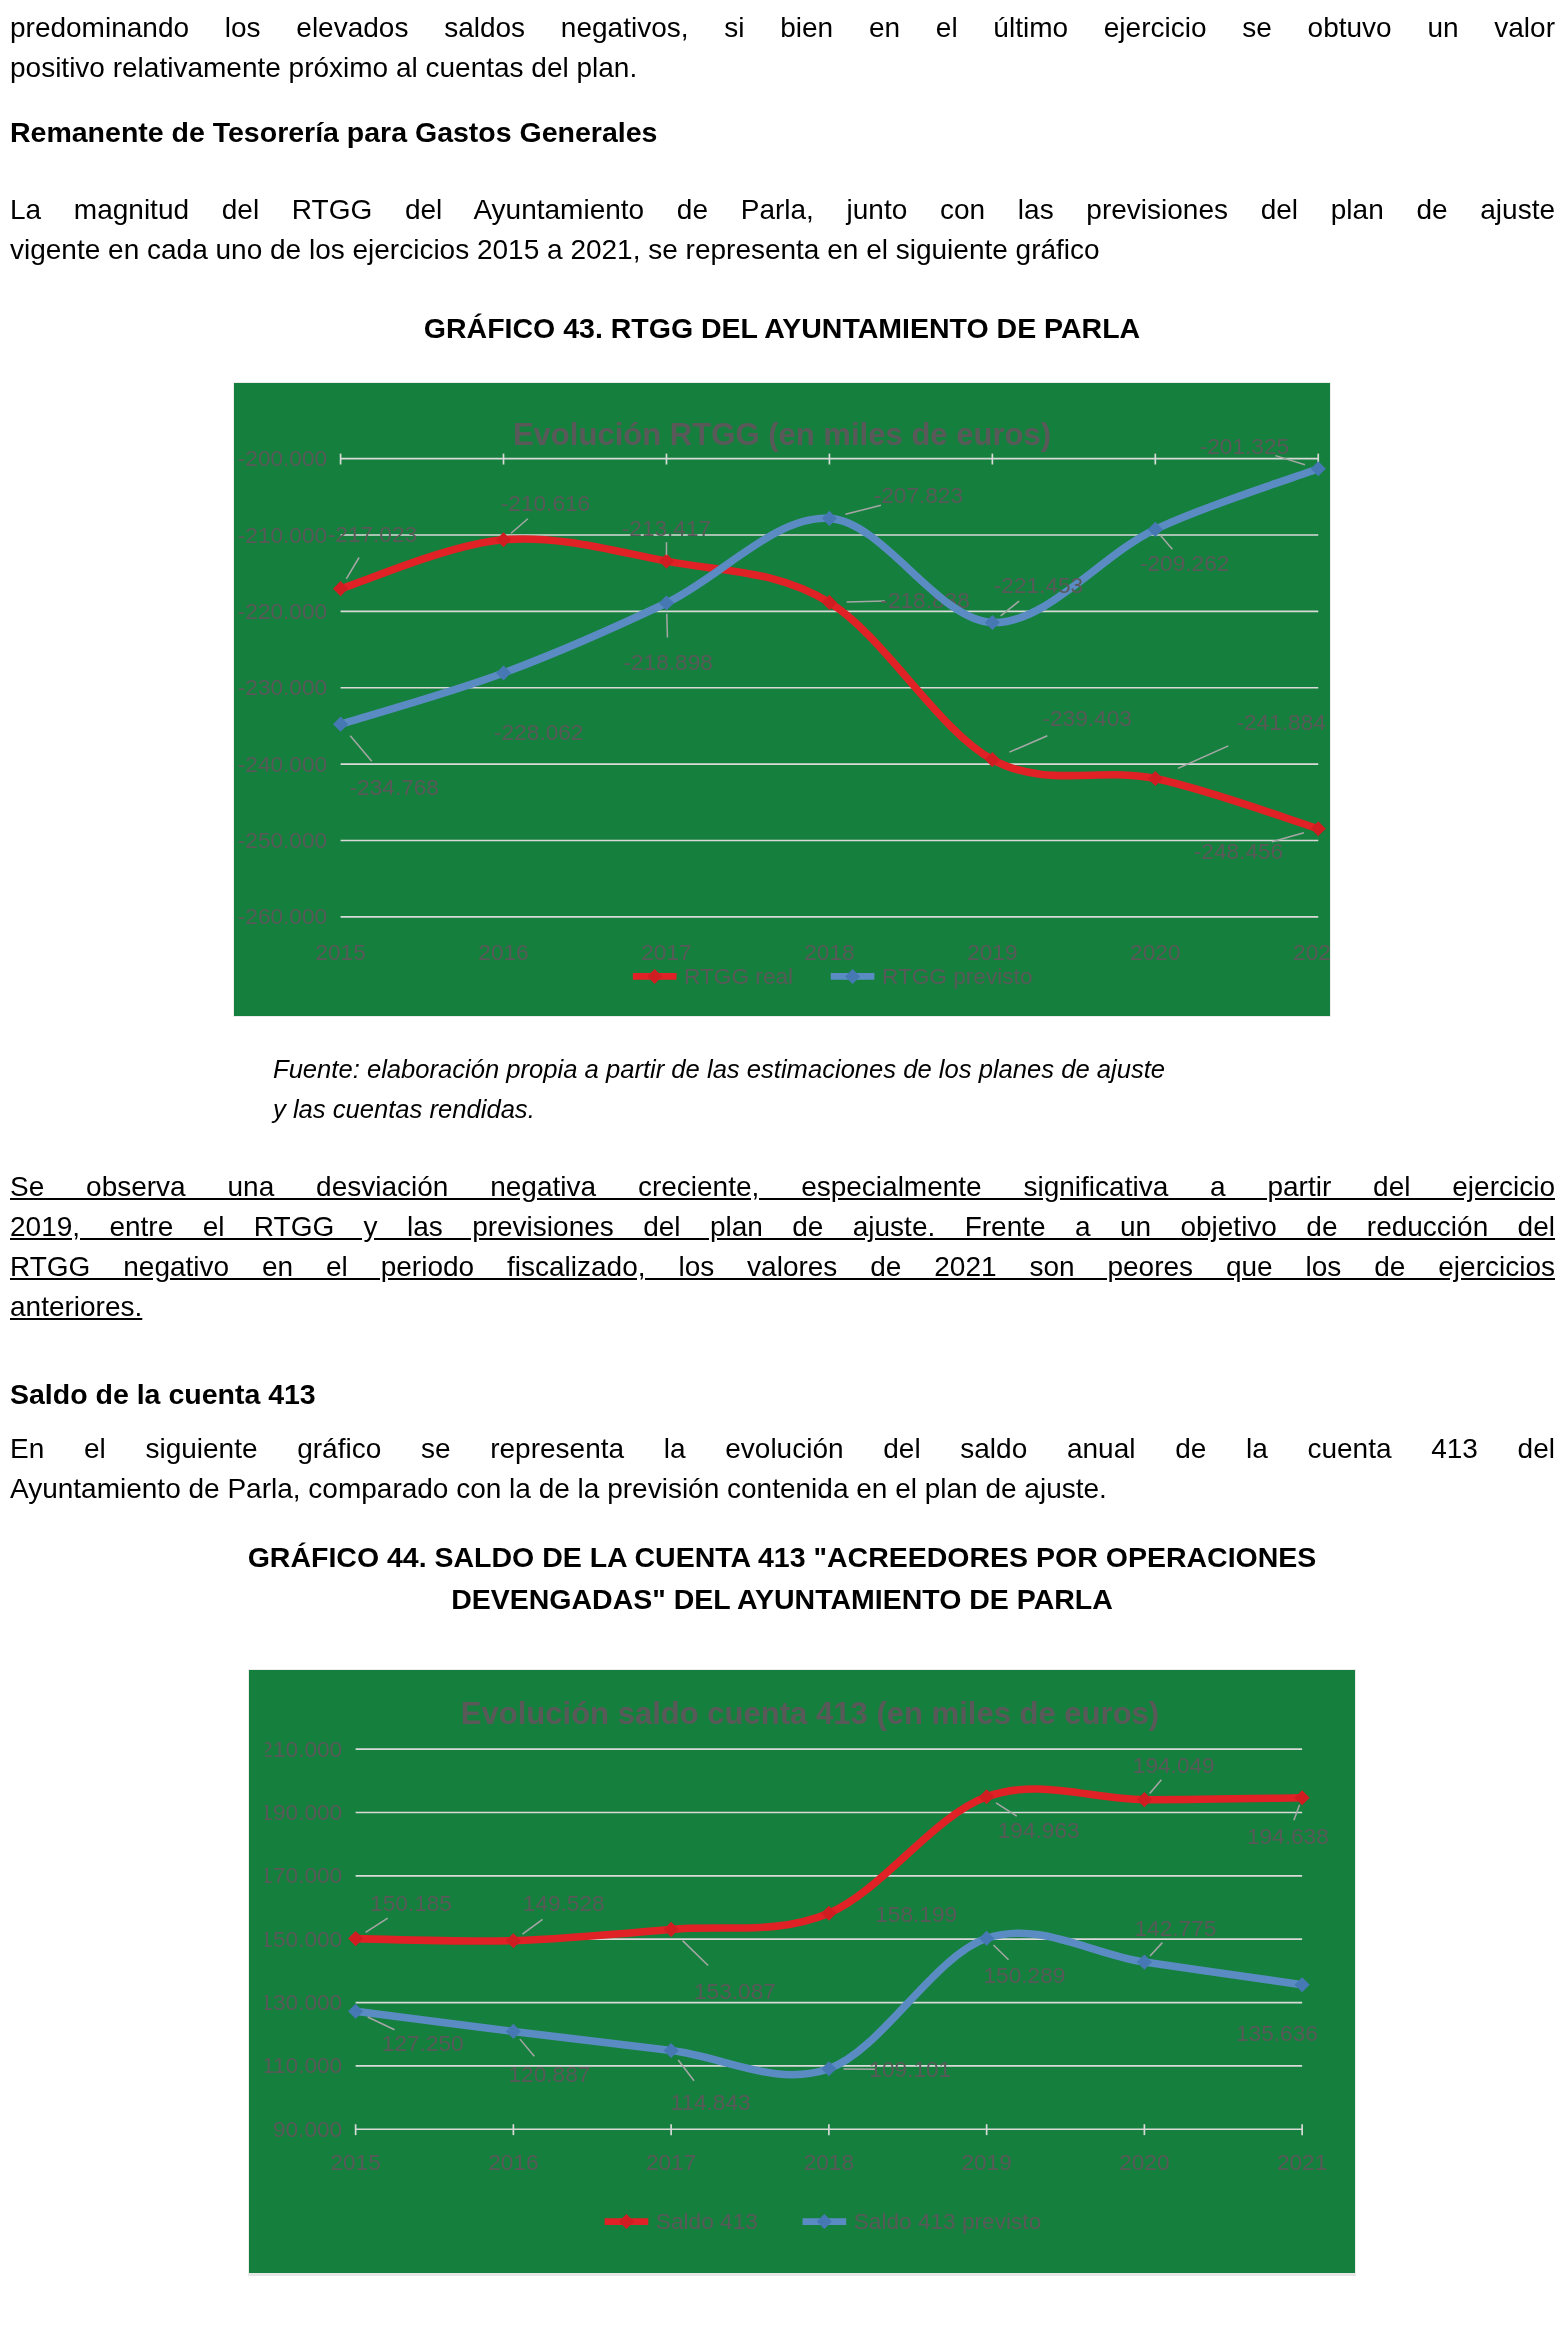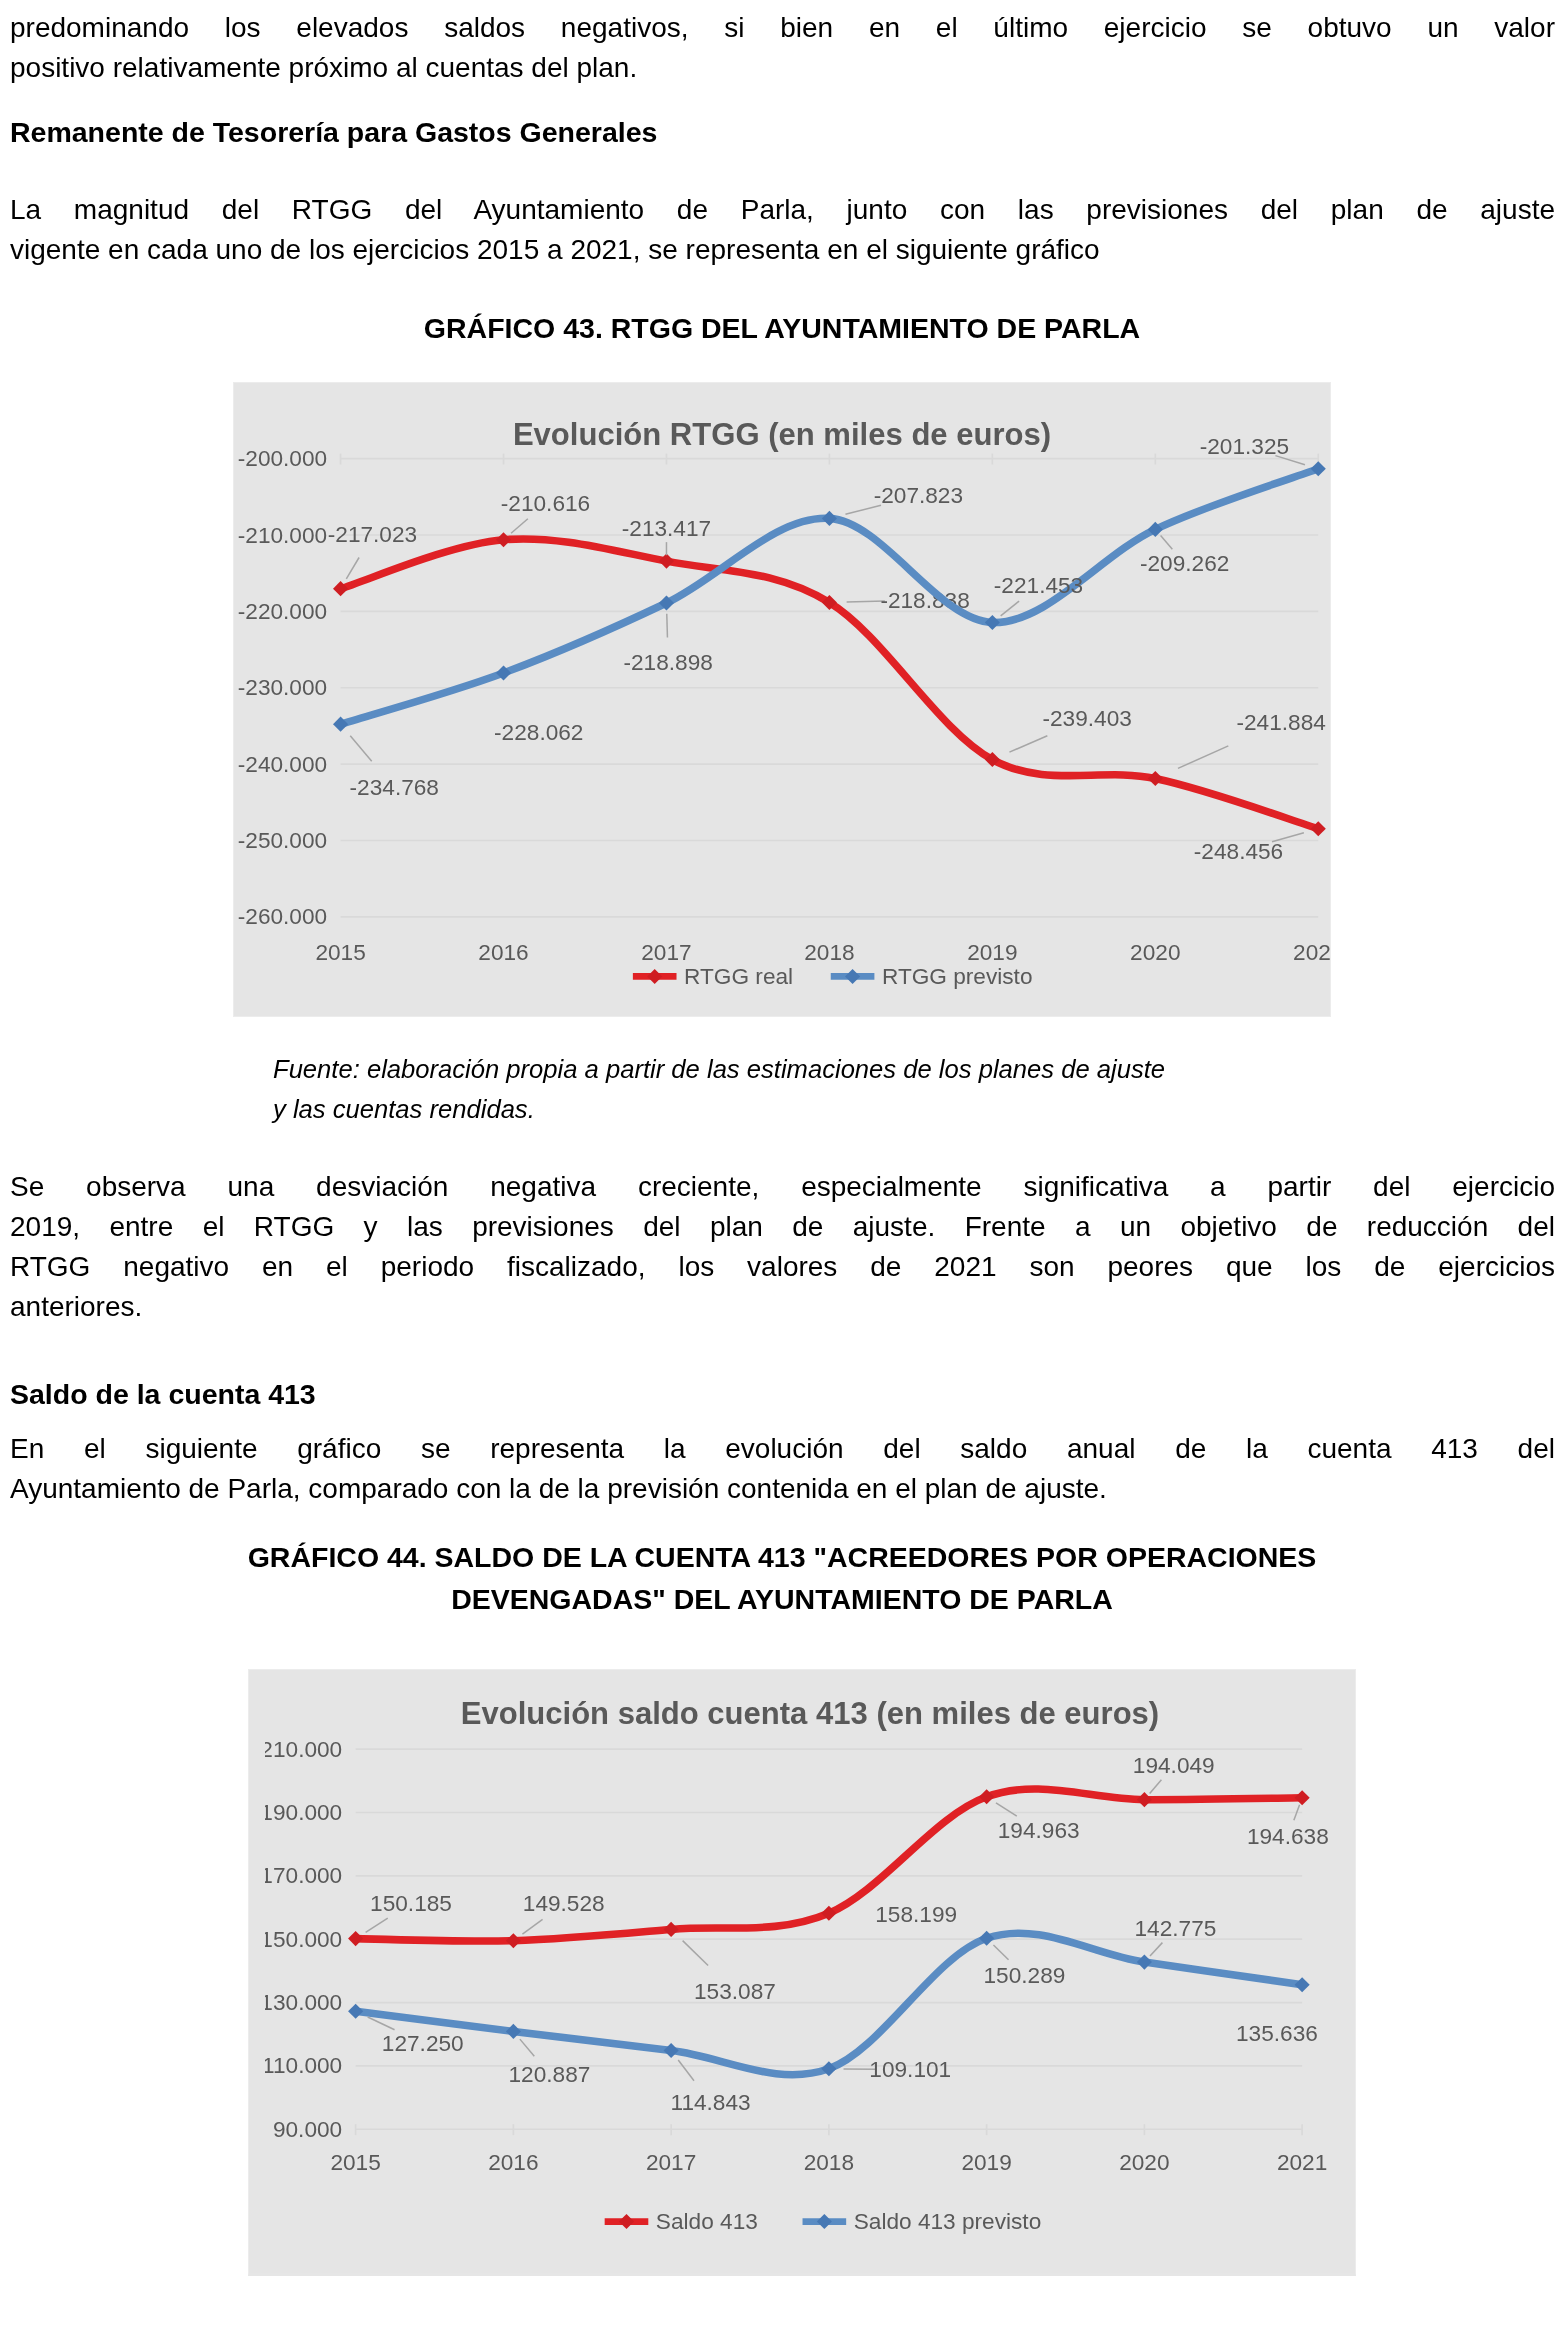--- a/index.html
+++ b/index.html
@@ -3,21 +3,21 @@
 <meta charset="utf-8">
 <style>
   html,body{margin:0;padding:0;background:#ffffff;}
   .page{position:relative;width:1564px;height:2330px;background:#ffffff;overflow:hidden;
         font-family:"Liberation Sans", sans-serif;color:#000;border-radius:13px;}
   .para{position:absolute;left:10px;width:1545px;font-size:28px;line-height:40px;}
   .just .pline:not(:last-child){text-align:justify;text-align-last:justify;}
   .h-bold{position:absolute;left:10px;font-size:28.5px;font-weight:bold;}
   .center-title{position:absolute;left:0;width:100%;text-align:center;font-size:28.5px;font-weight:bold;line-height:42px;}
   .fuente{position:absolute;left:273px;width:1142px;font-size:25.6px;font-style:italic;line-height:40px;}
-  .chart-card{position:absolute;background:#e5e5e5;border:1.7px solid #ececec;}
+  .chart-card{position:absolute;background:#15803d;border:1.7px solid #ececec;}
   .chart-card.second{border-bottom-width:3.4px;border-bottom-color:#e6e6e6;padding-left:16px;}
   svg{display:block;}
 </style>
 </head>
 <body>
 
 <div class="page">
 
   <div class="para just" style="top:8.4px;">
       <div class="pline">predominando los elevados saldos negativos, si bien en el último ejercicio se obtuvo un valor</div>
@@ -124,21 +124,21 @@
           <text x="772.1" y="716" font-size="27" fill="#595959">RTGG previsto</text>
         </g>
       </svg>
   </div>
 
   <div class="fuente" style="top:1049px;">
       <div class="pline">Fuente: elaboración propia a partir de las estimaciones de los planes de ajuste</div>
       <div class="pline">y las cuentas rendidas.</div>
     </div>
 
-  <div class="para just" style="top:1167px;">
+  <div class="para just" style="top:1167px;text-decoration:underline;">
       <div class="pline">Se observa una desviación negativa creciente, especialmente significativa a partir del ejercicio</div>
       <div class="pline">2019, entre el RTGG y las previsiones del plan de ajuste. Frente a un objetivo de reducción del</div>
       <div class="pline">RTGG negativo en el periodo fiscalizado, los valores de 2021 son peores que los de ejercicios</div>
       <div class="pline">anteriores.</div>
     </div>
 
   <div class="h-bold" style="top:1378px;">Saldo de la cuenta 413</div>
 
   <div class="para just" style="top:1429px;">
       <div class="pline">En el siguiente gráfico se representa la evolución del saldo anual de la cuenta 413 del</div>

